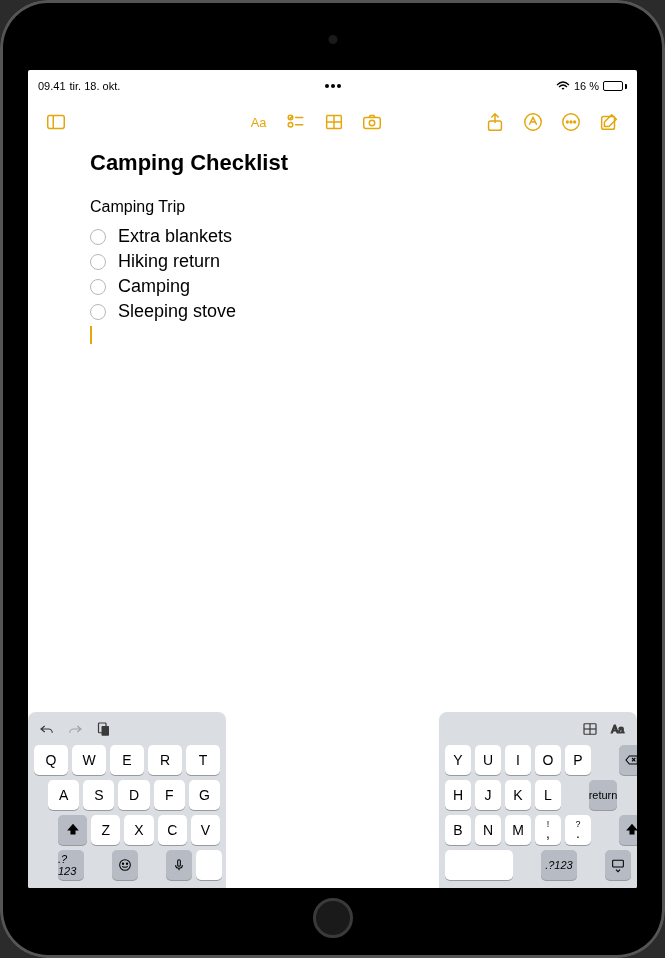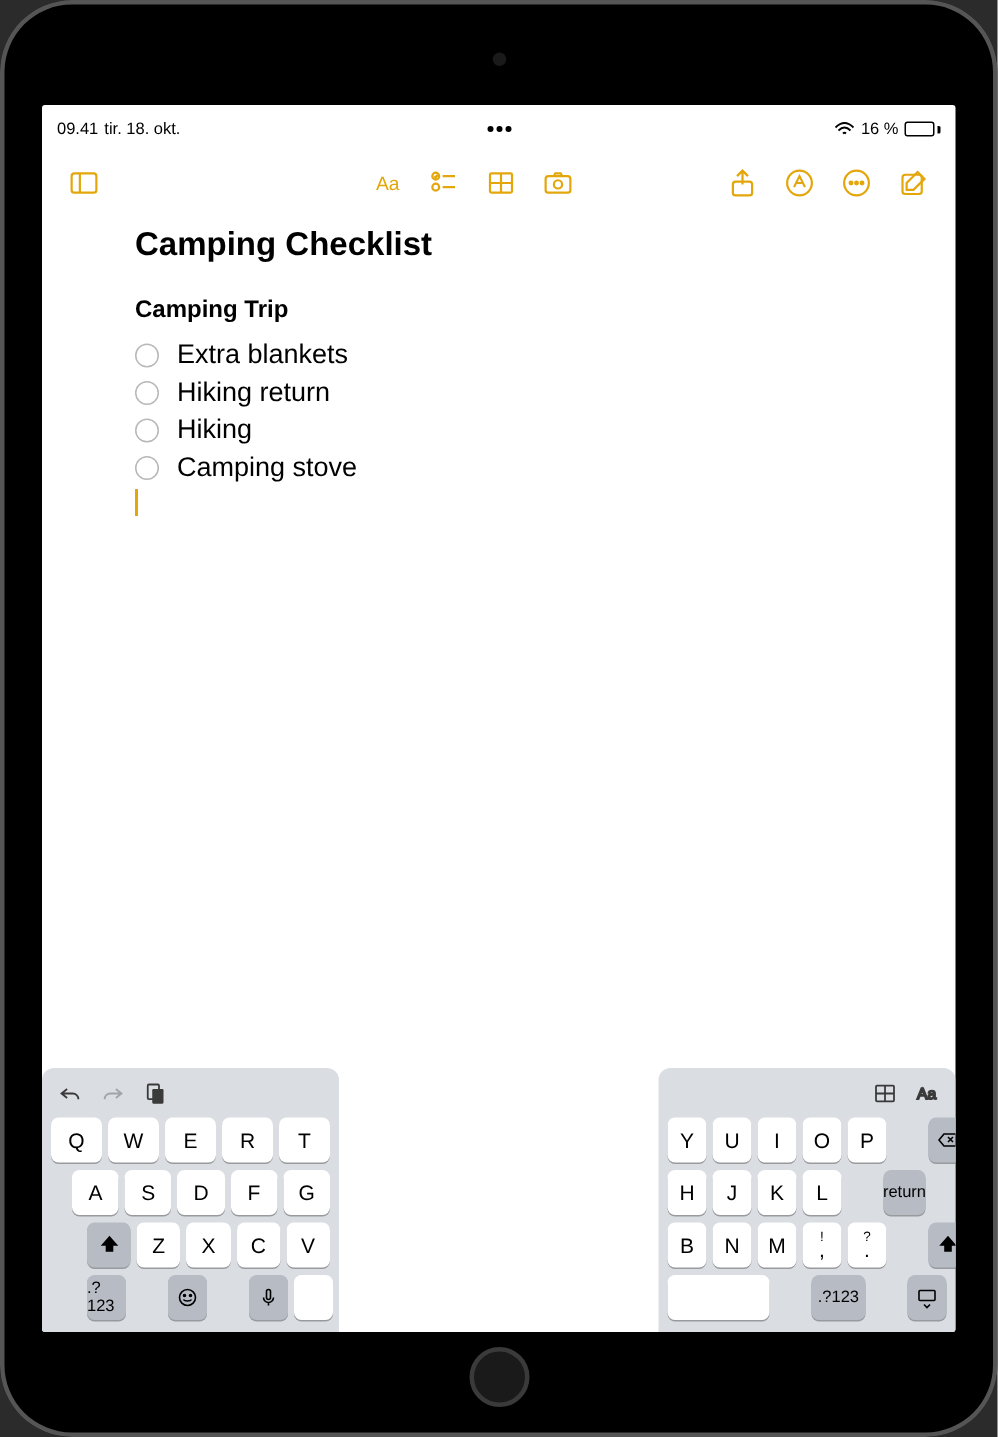--- a/index.html
+++ b/index.html
@@ -103,21 +103,21 @@
     overflow-y: auto;
     margin-left: 26px;
   }
   .note-title {
     font-size: 22px;
     font-weight: 700;
     margin-bottom: 22px;
   }
   .note-heading {
     font-size: 16px;
-    font-weight: 700;
+    font-weight: 400;
     margin-bottom: 8px;
   }
   .checklist .item {
     display: flex;
     align-items: center;
     gap: 12px;
     padding: 2px 0;
     font-size: 18px;
   }
   .checkcircle {
@@ -189,21 +189,21 @@
     display:flex;
     align-items:center;
     justify-content:center;
     font-size: 14px;
     font-weight: 400;
     color:#000;
     flex: 1;
     min-width: 26px;
   }
   .key.dark { background:#b6bbc4;margin-left:24px; }
-  .key.wide { flex: 1.6; }
+  .key.wide { flex: 1.6; font-style: italic; }
   .key.vwide { flex: 2.8; }
   .key.space { flex: 3; }
   .key.small { font-size: 11px; }
   .key .kicon { width:16px;height:16px;stroke:#000;fill:none;stroke-width:1.6;}
   .kb-row.indent-l { padding-left: 14px; }
   .kb-row.indent-r { padding-right: 14px; }
 
 </style>
 </head>
 <body>
@@ -308,25 +308,25 @@
           <div class="item">
             <div class="checkcircle"></div>
             <span>Extra blankets</span>
           </div>
           <div class="item">
             <div class="checkcircle"></div>
             <span>Hiking return</span>
           </div>
           <div class="item">
             <div class="checkcircle"></div>
-            <span>Hiking</span>
+            <span>Camping</span>
           </div>
           <div class="item">
             <div class="checkcircle"></div>
-            <span>Camping stove</span>
+            <span>Sleeping stove</span>
           </div>
           <div class="cursor-line"></div>
         </div>
     </div>
 
     <div class="keyboard-row-container">
 
       <div class="keyboard-half">
         <div class="kb-toolbar">
           <svg class="ticon" viewBox="0 0 24 24">

